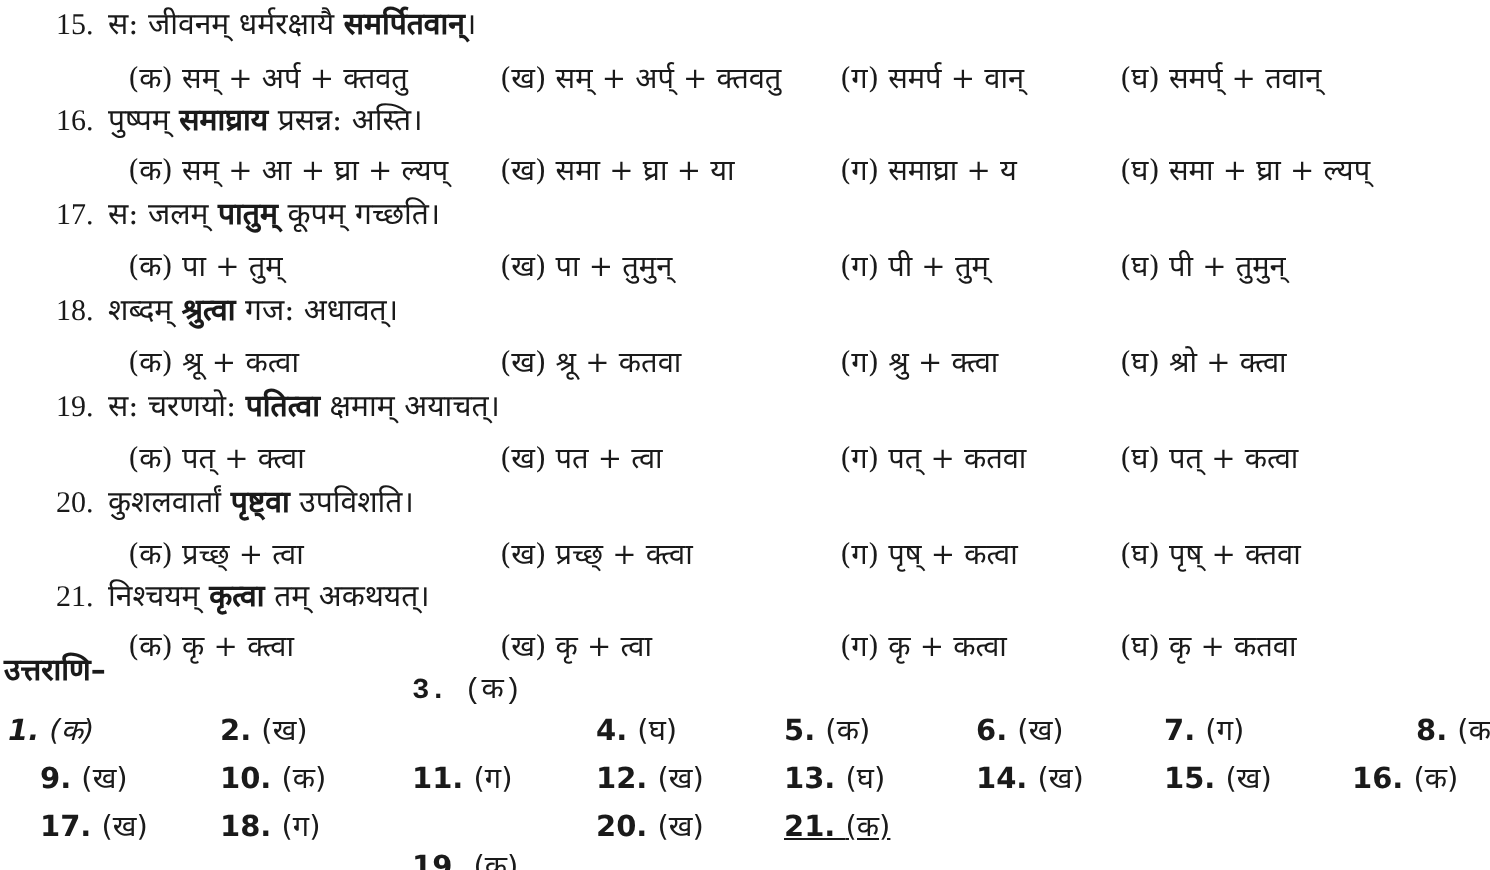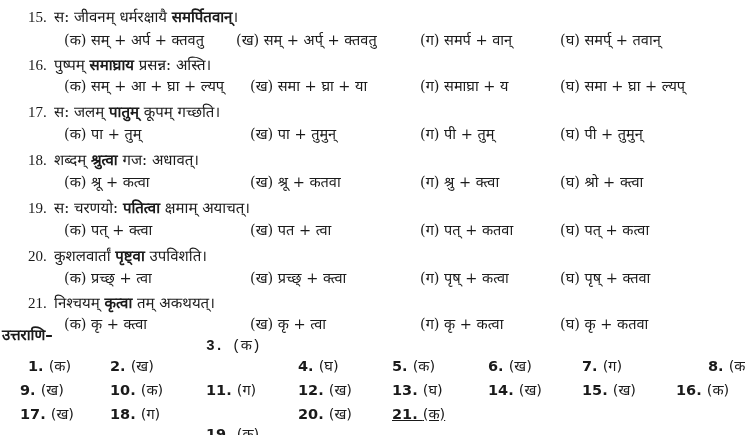--- a/index.html
+++ b/index.html
@@ -3,21 +3,21 @@
 <meta charset="utf-8">
 <style>
   html, body { margin: 0; padding: 0; background: #ffffff; }
   body {
     width: 745px; height: 435px; overflow: hidden; position: relative;
     font-family: "DejaVu Serif", "Liberation Serif", serif;
     color: #1a1a1a;
   }
   .qline {
     position: absolute; left: 28px; font-size: 15px; white-space: nowrap;
-    line-height: 27px;
+    line-height: 16px;
   }
   .qline .num { display: inline-block; width: 26px; font-family: "Liberation Serif", serif; font-size: 15px; }
   .qline b { font-weight: bold; }
   .opt {
     position: absolute; font-size: 14.5px; white-space: nowrap; line-height: 20px;
   }
   .ans-head {
     position: absolute; left: 2px; top: 324px; font-size: 15px; font-weight: bold;
     font-family: "DejaVu Sans", sans-serif;
   }
@@ -27,21 +27,21 @@
   }
   .ans .anum { font-weight: bold; }
 </style>
 </head>
 <body>
 
 <div class="qline" style="top:4px">
   <span class="num">15.</span><span>स: जीवनम् धर्मरक्षायै </span><b>समर्पितवान्</b><span>।</span>
 </div>
 <div class="opt" style="top:30px;left:64px">(क) सम् + अर्प + क्तवतु</div>
-<div class="opt" style="top:30px;left:236px">(ख) सम् + अर्प् + क्तवतु</div>
+<div class="opt" style="top:30px;left:250px">(ख) सम् + अर्प् + क्तवतु</div>
 <div class="opt" style="top:30px;left:420px">(ग) समर्प + वान्</div>
 <div class="opt" style="top:30px;left:560px">(घ) समर्प् + तवान्</div>
 
 <div class="qline" style="top:52px">
   <span class="num">16.</span><span>पुष्पम् </span><b>समाघ्राय</b><span> प्रसन्न: अस्ति।</span>
 </div>
 <div class="opt" style="top:76px;left:64px">(क) सम् + आ + घ्रा + ल्यप्</div>
 <div class="opt" style="top:76px;left:250px">(ख) समा + घ्रा + या</div>
 <div class="opt" style="top:76px;left:420px">(ग) समाघ्रा + य</div>
 <div class="opt" style="top:76px;left:560px">(घ) समा + घ्रा + ल्यप्</div>
@@ -82,21 +82,21 @@
   <span class="num">21.</span><span>निश्चयम् </span><b>कृत्वा</b><span> तम् अकथयत्।</span>
 </div>
 <div class="opt" style="top:314px;left:64px">(क) कृ + क्त्वा</div>
 <div class="opt" style="top:314px;left:250px">(ख) कृ + त्वा</div>
 <div class="opt" style="top:314px;left:420px">(ग) कृ + कत्वा</div>
 <div class="opt" style="top:314px;left:560px">(घ) कृ + कतवा</div>
 
 <div class="ans-head">उत्तराणि–</div>
 
 <div id="answers-grid">
-    <div class="ans" style="top: 356px; left: 28px;"><span class="anum">1. </span><span>(क)</span></div>
+    <div class="ans" style="top: 356px; left: 4px; font-style: italic;"><span class="anum">1. </span><span>(क)</span></div>
     <div class="ans" style="top: 356px; left: 110px;"><span class="anum">2. </span><span>(ख)</span></div>
     <div class="ans" style="top: 336px; left: 206px; font-family: Liberation Mono, monospace;"><span class="anum">3. </span><span>(क)</span></div>
     <div class="ans" style="top: 356px; left: 298px;"><span class="anum">4. </span><span>(घ)</span></div>
     <div class="ans" style="top: 356px; left: 392px;"><span class="anum">5. </span><span>(क)</span></div>
     <div class="ans" style="top: 356px; left: 488px;"><span class="anum">6. </span><span>(ख)</span></div>
     <div class="ans" style="top: 356px; left: 582px;"><span class="anum">7. </span><span>(ग)</span></div>
     <div class="ans" style="top: 356px; left: 676px; margin-left: 32px;"><span class="anum">8. </span><span>(क)</span></div>
     <div class="ans" style="top: 380px; left: 20px;"><span class="anum">9. </span><span>(ख)</span></div>
     <div class="ans" style="top: 380px; left: 110px; text-align: center;"><span class="anum">10. </span><span>(क)</span></div>
     <div class="ans" style="top: 380px; left: 206px;"><span class="anum">11. </span><span>(ग)</span></div>

